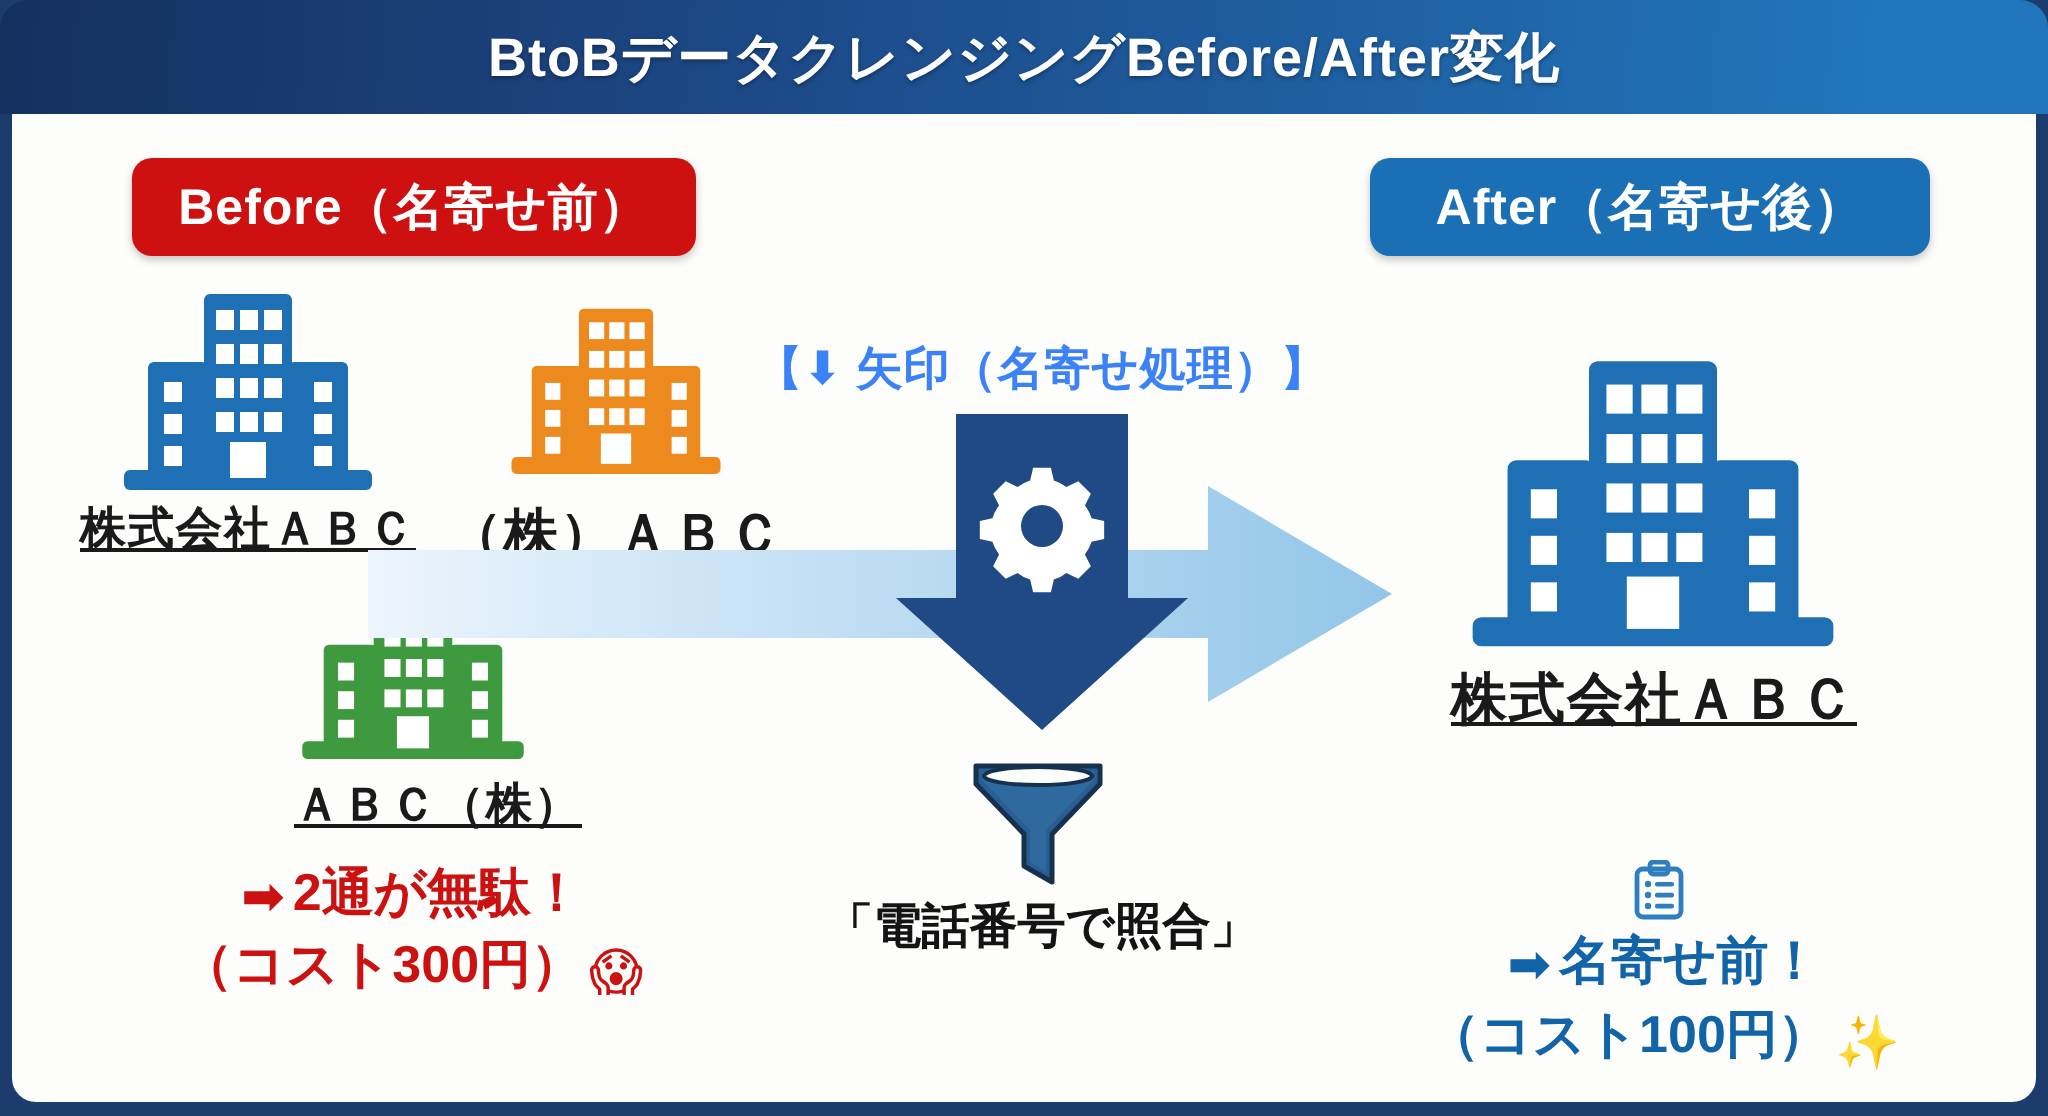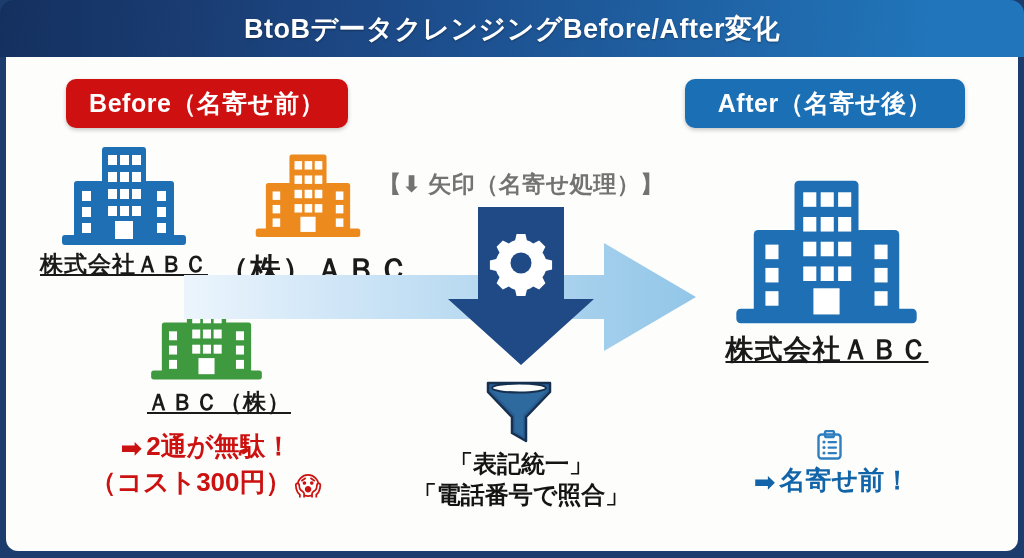--- a/index.html
+++ b/index.html
@@ -109,21 +109,21 @@
 
   
   #center-note {
     position: absolute;
     left: 340px;
     top: 112px;
     width: 350px;
     text-align: center;
     font-size: 23px;
     font-weight: bold;
-    color: #737373;
+    color: #3b82f6;
     white-space: nowrap;
     letter-spacing: 0.5px;
   }
 
   
   #h-arrow {
     position: absolute;
     left: 178px;
     top: 180px;
     width: 520px;
@@ -271,21 +271,21 @@
           <rect x="78" y="33" width="9" height="10"></rect>
         <rect x="54" y="50" width="9" height="10"></rect>
           <rect x="66" y="50" width="9" height="10"></rect>
           <rect x="78" y="50" width="9" height="10"></rect>
         <rect x="54" y="67" width="9" height="10"></rect>
           <rect x="66" y="67" width="9" height="10"></rect>
           <rect x="78" y="67" width="9" height="10"></rect>
         <rect x="61" y="82" width="18" height="18"></rect>
       </g>
     </svg>
-    <div class="bldg-label" style="left:212px; top:192px; width:180px; font-size:31px;">（株）ＡＢＣ</div>
+    <div class="bldg-label" style="left:212px; top:192px; width:180px; font-size:27px;">（株）ＡＢＣ</div>
 
     <svg class="building" style="left:138px; top:222px;" width="125" height="110" viewBox="0 0 140 110">
       <g fill="#3f9a3f">
         <rect x="20" y="42" width="30" height="58" rx="3"></rect>
         <rect x="90" y="42" width="30" height="58" rx="3"></rect>
         <rect x="48" y="8" width="44" height="92" rx="3"></rect>
         <rect x="8" y="96" width="124" height="10" rx="3"></rect>
       </g>
       <g fill="#ffffff">
         <rect x="28" y="52" width="9" height="10"></rect>
@@ -341,21 +341,20 @@
         <circle cx="0" cy="-2" r="10.5" fill="#1f4a85"></circle>
       </g>
     </svg>
 
     <svg id="funnel" viewBox="0 0 70 66">
       <path d="M4,4 L66,4 L66,13 L42,38 L42,62 L28,54 L28,38 L4,13 Z" fill="#2a5e93" stroke="#16304f" stroke-width="2.5" stroke-linejoin="round"></path>
       <path d="M7,7 L63,7 L63,11 L39,36 L39,57 L31,52 L31,36 L7,11 Z" fill="#2f6a9f"></path>
       <ellipse cx="35" cy="9" rx="27" ry="4.5" fill="#fdfdfb" stroke="#16304f" stroke-width="2"></ellipse>
     </svg>
     <div id="funnel-text">
-      <span class="result-line">「表記統一」</span>
       <span class="result-line">「電話番号で照合」</span>
     </div>
 
     <svg class="building" style="left:718px; top:112px;" width="205" height="160" viewBox="0 0 140 110">
       <g fill="#1f6fb5">
         <rect x="20" y="42" width="30" height="58" rx="3"></rect>
         <rect x="90" y="42" width="30" height="58" rx="3"></rect>
         <rect x="48" y="8" width="44" height="92" rx="3"></rect>
         <rect x="8" y="96" width="124" height="10" rx="3"></rect>
       </g>
@@ -403,16 +402,19 @@
             <circle cx="8" cy="17.5" r="1.6"></circle>
               <rect x="11.5" y="16.4" width="9.5" height="2.3" rx="1"></rect>
             <circle cx="8" cy="23" r="1.6"></circle>
               <rect x="11.5" y="21.9" width="9.5" height="2.3" rx="1"></rect>
           </g>
         </svg>
       </span>
       <span class="result-line">
         <span class="arrow-glyph">➡</span><span>名寄せ前！</span>
       </span>
+      <span class="result-line">
+        <span>（コスト100円）</span><span class="emoji">✨</span>
+      </span>
     </div>
 
   </div>
 </div>
 
 </body></html>

